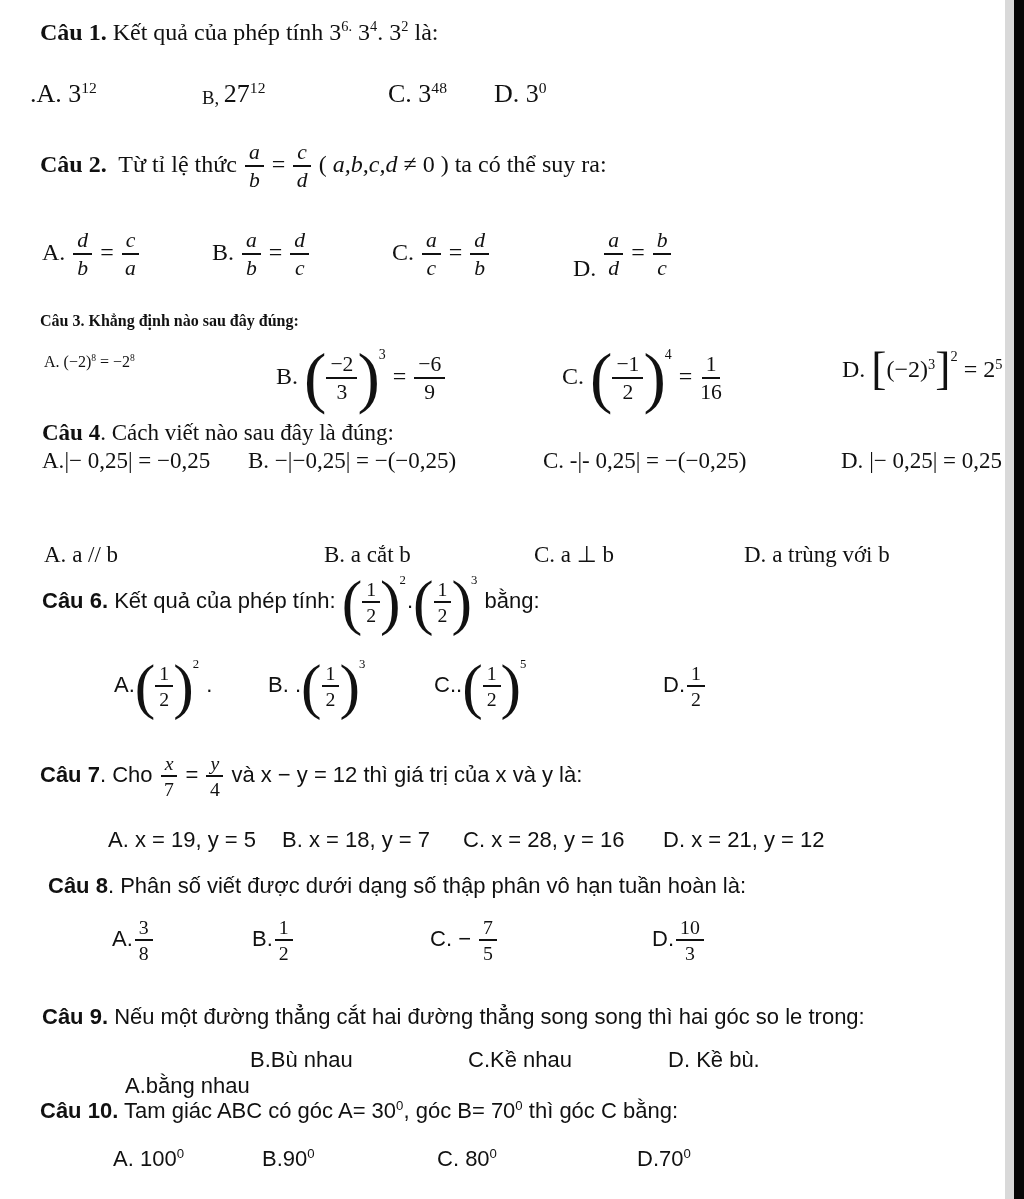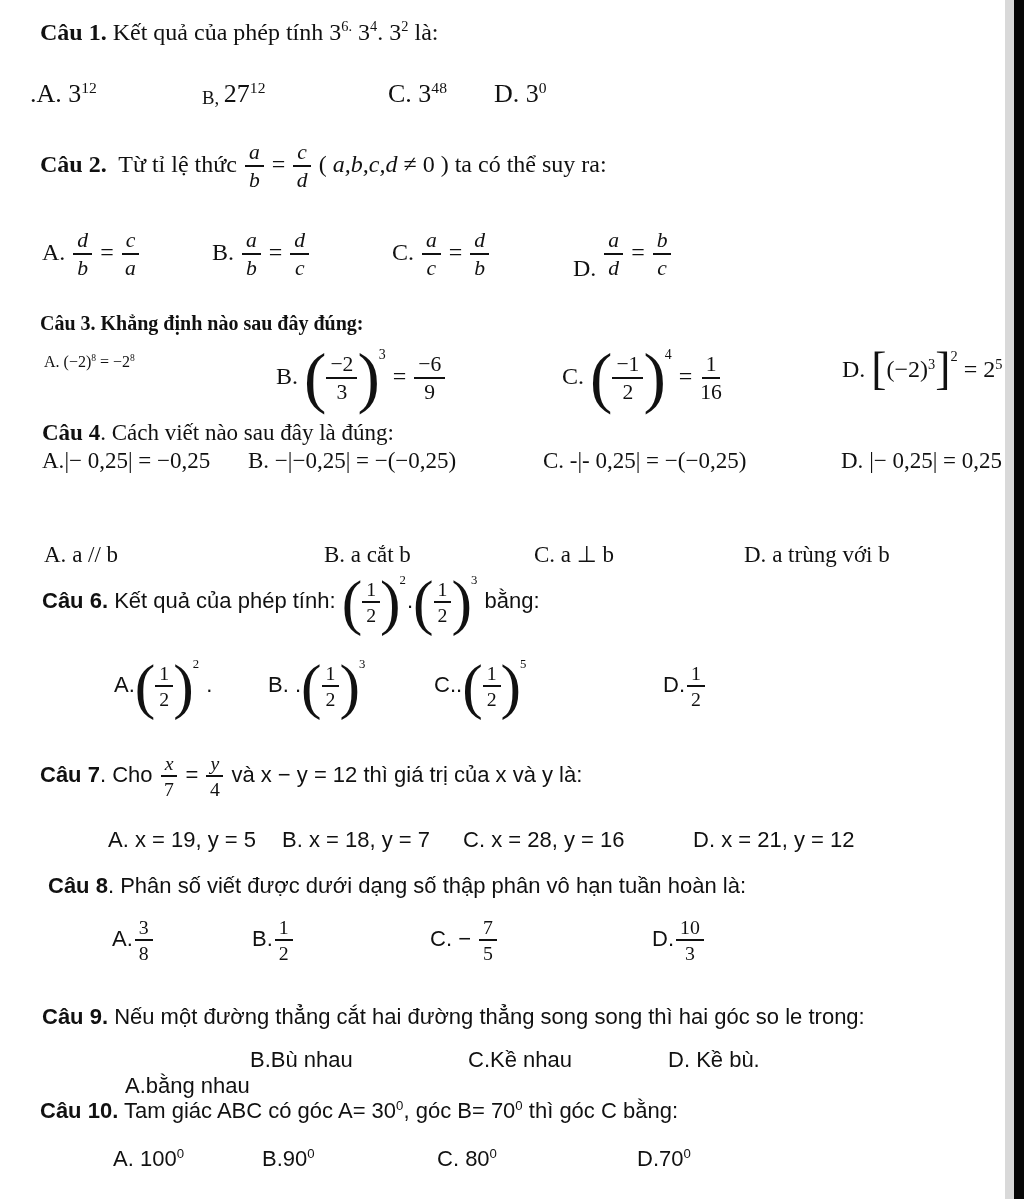--- a/index.html
+++ b/index.html
@@ -41,21 +41,21 @@
     <div class="q-head serif" style="left: 40px; top: 16px; font-size: 24px;"><span class="bold">Câu 1.</span><span> Kết quả của phép tính 3</span><span class="sup">6.</span><span> 3</span><span class="sup">4</span><span>. 3</span><span class="sup">2</span><span> là:</span></div>
     <div class="opt serif" style="left: 30px; top: 78px; font-size: 26px;"><span class="opt-label">.A. </span><span class="opt-content"><span>3</span><span class="sup">12</span></span></div>
     <div class="opt serif" style="left: 202px; top: 78px; font-size: 26px;"><span class="opt-label opt-label-sm">B, </span><span class="opt-content"><span>27</span><span class="sup">12</span></span></div>
     <div class="opt serif" style="left: 388px; top: 78px; font-size: 26px;"><span class="opt-label">C. </span><span class="opt-content"><span>3</span><span class="sup">48</span></span></div>
     <div class="opt serif" style="left: 494px; top: 78px; font-size: 26px;"><span class="opt-label">D. </span><span class="opt-content"><span>3</span><span class="sup">0</span></span></div>
     <div class="q-head serif" style="left: 40px; top: 140px; font-size: 24px;"><span class="bold">Câu 2.</span><span>  Từ tỉ lệ thức </span><span class="mwrap"><span class="frac"><span class="num it">a</span><span class="den it">b</span></span></span><span> = </span><span class="mwrap"><span class="frac"><span class="num it">c</span><span class="den it">d</span></span></span><span> ( </span><span class="it">a,b,c,d</span><span> ≠ 0 ) ta có thể suy ra:</span></div>
     <div class="opt serif" style="left: 42px; top: 228px; font-size: 24px;"><span class="opt-label">A. </span><span class="opt-content"><span class="mwrap"><span class="frac"><span class="num it">d</span><span class="den it">b</span></span></span><span> = </span><span class="mwrap"><span class="frac"><span class="num it">c</span><span class="den it">a</span></span></span></span></div>
     <div class="opt serif" style="left: 212px; top: 228px; font-size: 24px;"><span class="opt-label">B. </span><span class="opt-content"><span class="mwrap"><span class="frac"><span class="num it">a</span><span class="den it">b</span></span></span><span> = </span><span class="mwrap"><span class="frac"><span class="num it">d</span><span class="den it">c</span></span></span></span></div>
     <div class="opt serif" style="left: 392px; top: 228px; font-size: 24px;"><span class="opt-label">C. </span><span class="opt-content"><span class="mwrap"><span class="frac"><span class="num it">a</span><span class="den it">c</span></span></span><span> = </span><span class="mwrap"><span class="frac"><span class="num it">d</span><span class="den it">b</span></span></span></span></div>
     <div class="opt serif" style="left: 573px; top: 228px; font-size: 24px;"><span class="opt-label" style="position: relative; top: 16px;">D. </span><span class="opt-content"><span class="mwrap"><span class="frac"><span class="num it">a</span><span class="den it">d</span></span></span><span> = </span><span class="mwrap"><span class="frac"><span class="num it">b</span><span class="den it">c</span></span></span></span></div>
-    <div class="q-head serif" style="left: 40px; top: 310px; font-size: 20px; text-align: center;"><span class="bold">Câu 3. Khẳng định nào sau đây đúng:</span></div>
+    <div class="q-head serif" style="left: 40px; top: 310px; font-size: 16px; text-align: center;"><span class="bold">Câu 3. Khẳng định nào sau đây đúng:</span></div>
     <div class="opt serif" style="left: 44px; top: 352px; font-size: 16px;"><span class="opt-label">A. </span><span class="opt-content"><span>(−2)</span><span class="sup">8</span><span> = −2</span><span class="sup">8</span></span></div>
     <div class="opt serif" style="left: 276px; top: 352px; font-size: 24px;"><span class="opt-label">B. </span><span class="opt-content"><span class="mwrap"><span class="paren">(</span><span class="frac"><span class="num">−2</span><span class="den">3</span></span><span class="paren">)</span><span class="pexp">3</span></span><span> = </span><span class="mwrap"><span class="frac"><span class="num">−6</span><span class="den">9</span></span></span></span></div>
     <div class="opt serif" style="left: 562px; top: 352px; font-size: 24px;"><span class="opt-label">C. </span><span class="opt-content"><span class="mwrap"><span class="paren">(</span><span class="frac"><span class="num">−1</span><span class="den">2</span></span><span class="paren">)</span><span class="pexp">4</span></span><span> = </span><span class="mwrap"><span class="frac"><span class="num">1</span><span class="den">16</span></span></span></span></div>
     <div class="opt serif" style="left: 842px; top: 352px; font-size: 24px;"><span class="opt-label">D. </span><span class="opt-content"><span class="big">[</span><span>(−2)</span><span class="sup">3</span><span class="big">]</span><span class="sup supbig">2</span><span> = 2</span><span class="sup">5</span></span></div>
     <div class="q-head serif" style="left: 42px; top: 417px; font-size: 23px;"><span class="bold">Câu 4</span><span>. Cách viết nào sau đây là đúng:</span></div>
     <div class="opt serif" style="left: 42px; top: 447px; font-size: 23px;"><span class="opt-label">A.</span><span class="opt-content"><span>|− 0,25| = −0,25</span></span></div>
     <div class="opt serif" style="left: 248px; top: 447px; font-size: 23px;"><span class="opt-label">B. </span><span class="opt-content"><span>−|−0,25| = −(−0,25)</span></span></div>
     <div class="opt serif" style="left: 543px; top: 447px; font-size: 23px;"><span class="opt-label">C. </span><span class="opt-content"><span>-|- 0,25| = −(−0,25)</span></span></div>
     <div class="opt serif" style="left: 841px; top: 447px; font-size: 23px;"><span class="opt-label">D. </span><span class="opt-content"><span>|− 0,25| = 0,25</span></span></div>
     <div class="opt serif" style="left: 44px; top: 541px; font-size: 23px;"><span class="opt-label">A. </span><span class="opt-content"><span>a // b</span></span></div>
@@ -64,21 +64,21 @@
     <div class="opt serif" style="left: 744px; top: 541px; font-size: 23px;"><span class="opt-label">D. </span><span class="opt-content"><span>a trùng với b</span></span></div>
     <div class="q-head sans" style="left: 42px; top: 578px; font-size: 22px;"><span class="bold">Câu 6.</span><span> Kết quả của phép tính: </span><span class="mwrap"><span class="paren">(</span><span class="frac"><span class="num">1</span><span class="den">2</span></span><span class="paren">)</span><span class="pexp">2</span></span><span>.</span><span class="mwrap"><span class="paren">(</span><span class="frac"><span class="num">1</span><span class="den">2</span></span><span class="paren">)</span><span class="pexp">3</span></span><span> bằng:</span></div>
     <div class="opt sans" style="left: 114px; top: 662px; font-size: 22px;"><span class="opt-label">A.</span><span class="opt-content"><span class="mwrap"><span class="paren">(</span><span class="frac"><span class="num">1</span><span class="den">2</span></span><span class="paren">)</span><span class="pexp">2</span></span><span> .</span></span></div>
     <div class="opt sans" style="left: 268px; top: 662px; font-size: 22px;"><span class="opt-label">B. </span><span class="opt-content"><span>.</span><span class="mwrap"><span class="paren">(</span><span class="frac"><span class="num">1</span><span class="den">2</span></span><span class="paren">)</span><span class="pexp">3</span></span></span></div>
     <div class="opt sans" style="left: 434px; top: 662px; font-size: 22px;"><span class="opt-label">C.</span><span class="opt-content"><span>.</span><span class="mwrap"><span class="paren">(</span><span class="frac"><span class="num">1</span><span class="den">2</span></span><span class="paren">)</span><span class="pexp">5</span></span></span></div>
     <div class="opt sans" style="left: 663px; top: 662px; font-size: 22px;"><span class="opt-label">D.</span><span class="opt-content"><span class="mwrap"><span class="frac"><span class="num">1</span><span class="den">2</span></span></span></span></div>
     <div class="q-head sans" style="left: 40px; top: 752px; font-size: 22px;"><span class="bold">Câu 7</span><span>. Cho </span><span class="mwrap"><span class="frac"><span class="num it">x</span><span class="den">7</span></span></span><span> = </span><span class="mwrap"><span class="frac"><span class="num it">y</span><span class="den">4</span></span></span><span> và x − y = 12 thì giá trị của x và y là:</span></div>
     <div class="opt sans" style="left: 108px; top: 827px; font-size: 22px;"><span class="opt-label">A. </span><span class="opt-content"><span>x = 19, y = 5</span></span></div>
     <div class="opt sans" style="left: 282px; top: 827px; font-size: 22px;"><span class="opt-label">B. </span><span class="opt-content"><span>x = 18, y = 7</span></span></div>
     <div class="opt sans" style="left: 463px; top: 827px; font-size: 22px;"><span class="opt-label">C. </span><span class="opt-content"><span>x = 28, y = 16</span></span></div>
-    <div class="opt sans" style="left: 663px; top: 827px; font-size: 22px; margin-left: 30px;"><span class="opt-label">D. </span><span class="opt-content"><span>x = 21, y = 12</span></span></div>
+    <div class="opt sans" style="left: 663px; top: 827px; font-size: 22px;"><span class="opt-label">D. </span><span class="opt-content"><span>x = 21, y = 12</span></span></div>
     <div class="q-head sans" style="left: 48px; top: 871px; font-size: 22px;"><span class="bold">Câu 8</span><span>. Phân số viết được dưới dạng số thập phân vô hạn tuần hoàn là:</span></div>
     <div class="opt sans" style="left: 112px; top: 916px; font-size: 22px;"><span class="opt-label">A.</span><span class="opt-content"><span class="mwrap"><span class="frac"><span class="num">3</span><span class="den">8</span></span></span></span></div>
     <div class="opt sans" style="left: 252px; top: 916px; font-size: 22px;"><span class="opt-label">B.</span><span class="opt-content"><span class="mwrap"><span class="frac"><span class="num">1</span><span class="den">2</span></span></span></span></div>
     <div class="opt sans" style="left: 430px; top: 916px; font-size: 22px;"><span class="opt-label">C. </span><span class="opt-content"><span>− </span><span class="mwrap"><span class="frac"><span class="num">7</span><span class="den">5</span></span></span></span></div>
     <div class="opt sans" style="left: 652px; top: 916px; font-size: 22px;"><span class="opt-label">D.</span><span class="opt-content"><span class="mwrap"><span class="frac"><span class="num">10</span><span class="den">3</span></span></span></span></div>
     <div class="q-head sans" style="left: 42px; top: 1002px; font-size: 22px;"><span class="bold">Câu 9.</span><span> Nếu một đường thẳng cắt hai đường thẳng song song thì hai góc so le trong:</span></div>
     <div class="opt sans" style="left: 125px; top: 1073px; font-size: 22px;"><span class="opt-label">A.</span><span class="opt-content"><span>bằng nhau</span></span></div>
     <div class="opt sans" style="left: 250px; top: 1047px; font-size: 22px;"><span class="opt-label">B.</span><span class="opt-content"><span>Bù nhau</span></span></div>
     <div class="opt sans" style="left: 468px; top: 1047px; font-size: 22px;"><span class="opt-label">C.</span><span class="opt-content"><span>Kề nhau</span></span></div>
     <div class="opt sans" style="left: 668px; top: 1047px; font-size: 22px;"><span class="opt-label">D. </span><span class="opt-content"><span>Kề bù.</span></span></div>

